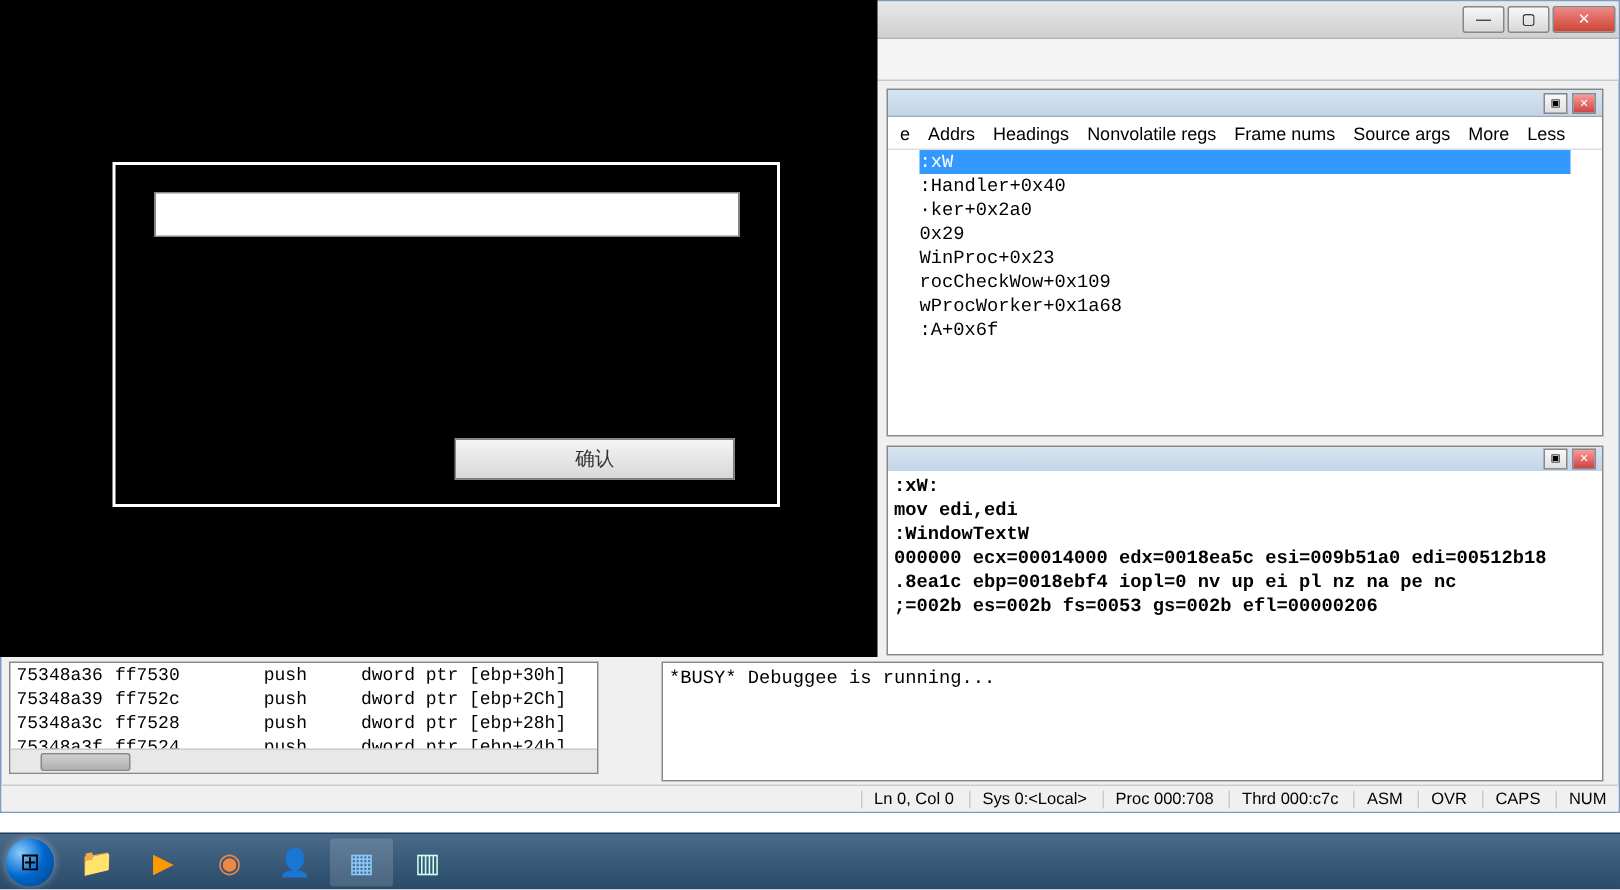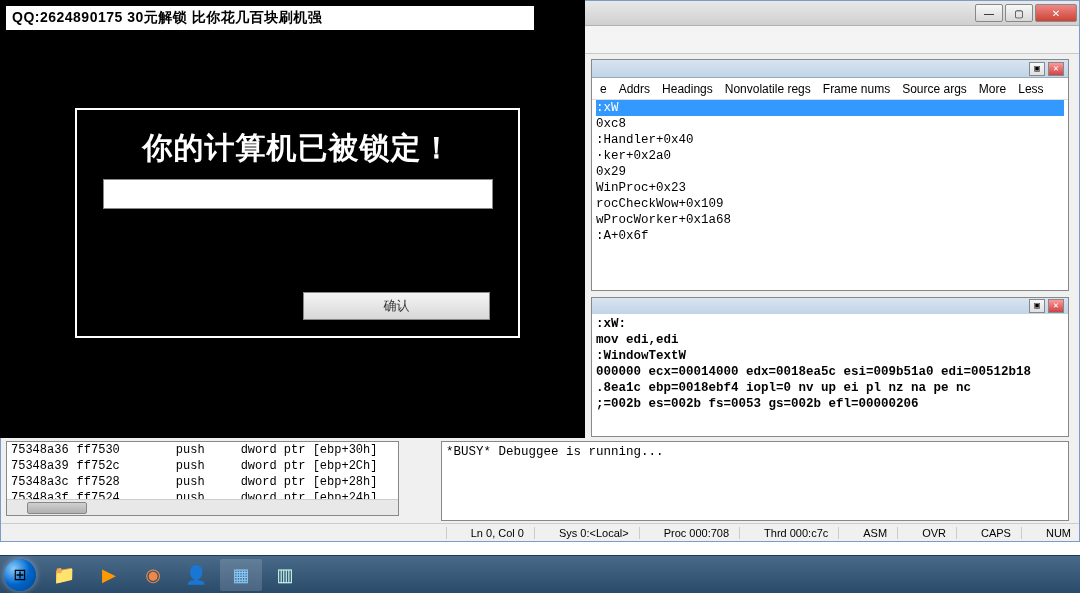--- a/index.html
+++ b/index.html
@@ -14,36 +14,36 @@
 .win-btn.min { background: linear-gradient(#f8f8f8,#d8d8d8); }
 .win-btn.max { background: linear-gradient(#f8f8f8,#d8d8d8); }
 .win-btn.close { background: linear-gradient(#e88,#c43); color:#fff; width: 42px; }
 .debugger-toolbar { height: 28px; background: #f4f4f4; border-bottom: 1px solid #c8c8c8; }
 
 
 .panel-top { position: absolute; top: 58px; left: 590px; right: 10px; height: 232px; background: #fff; border: 1px solid #888; }
 .panel-top-titlebar { height: 18px; background: linear-gradient(#d8e4f0,#c0d4e8); border-bottom: 1px solid #9ab; display:flex; justify-content:flex-end; align-items:center; padding:0 4px; gap:3px;}
 .small-btn { width:16px; height:14px; border:1px solid #888; background:linear-gradient(#f8f8f8,#e0e0e0); font-size:9px; display:flex; align-items:center; justify-content:center;}
 .panel-top-menu { height: 22px; background: #fff; border-bottom: 1px solid #ddd; display:flex; align-items:center; gap: 12px; padding: 0 8px; font-size: 12px; }
-.panel-top-list { overflow-y:auto; height: 190px; font-size: 12.5px; line-height: 16px; padding: 0 4px; }
+.panel-top-list { overflow-y:auto; height: 190px; font-size: 12.5px; line-height: 16px; padding: 0 21px; }
 .panel-top-list .sel { background: #3399ff; color: #fff; }
 
 .panel-mid { position: absolute; top: 296px; left: 590px; right: 10px; height: 140px; background:#fff; border:1px solid #888; font-size:12.5px; line-height:16px; }
 .panel-mid-titlebar { height: 16px; background: linear-gradient(#d8e4f0,#c0d4e8); display:flex; justify-content:flex-end; align-items:center; padding:0 4px; gap:3px;}
 .panel-mid .body { padding: 2px 4px; font-weight: bold; }
 
 .panel-bottom-left { position: absolute; top: 440px; left: 5px; width: 393px; height: 75px; background:#fff; border:1px solid #888; font-size:12px; line-height:16px; overflow:hidden; }
 .panel-bottom-left .row { display:flex; gap:8px; padding: 0 4px; white-space: nowrap;}
 .scroll-h { position:absolute; bottom:0; left:0; right:0; height:16px; background:#e8e8e8; border-top:1px solid #ccc; display:flex; align-items:center;}
 .scroll-thumb { height:12px; background:linear-gradient(#d0d0d0,#b0b0b0); border:1px solid #888; border-radius:2px; margin-left:20px; width:60px;}
 
 .panel-bottom-right { position: absolute; top: 440px; left: 440px; right: 10px; height: 80px; background:#fff; border:1px solid #888; font-size:12.5px; line-height:16px; padding:2px 4px;}
 
 .statusbar { position:absolute; bottom:0; left:0; right:0; height:18px; background:#f0f0f0; border-top:1px solid #ccc; display:flex; justify-content:flex-end; align-items:center; font-size:11px; gap:10px; padding: 0 8px;}
-.statusbar span { border-left: 1px solid #ccc; padding-left: 24px;}
+.statusbar span { border-left: 1px solid #ccc; padding-left: 8px;}
 
 
 .lockscreen { position:absolute; top:0; left:0; width:585px; height:438px; background:#000; }
 .lock-topbar { position:absolute; top:5px; left:5px; width:530px; height:26px; background:#fff; border:1px solid #000; display:flex; align-items:center; padding:0 6px; font-size:14px; font-weight:bold; letter-spacing:0.5px;}
 .lock-dialog { position:absolute; top:108px; left:75px; width:445px; height:230px; border:2px solid #fff; padding: 18px 20px 14px 20px; color:#fff; text-align:center; }
 .lock-title { font-size: 30px; font-weight: bold; letter-spacing: 1px; margin-bottom: 10px;}
 .lock-sub { font-size: 15px; margin-bottom: 14px; }
 .lock-input { width: 390px; height: 30px; background:#fff; border:1px solid #888; display:inline-block; }
 .lock-ok { position:absolute; bottom:16px; right:28px; width:187px; height:28px; background:linear-gradient(#f4f4f4,#d8d8d8); border:1px solid #888; font-size:13px; display:flex; align-items:center; justify-content:center; color:#333;}
 
@@ -83,21 +83,20 @@
       <span class="menu-item">Addrs</span>
       <span class="menu-item">Headings</span>
       <span class="menu-item">Nonvolatile regs</span>
       <span class="menu-item">Frame nums</span>
       <span class="menu-item">Source args</span>
       <span class="menu-item">More</span>
       <span class="menu-item">Less</span>
     </div>
     <div class="panel-top-list">
       <div class="sel">:xW</div>
-      <div>0xc8</div>
       <div>:Handler+0x40</div>
       <div>·ker+0x2a0</div>
       <div>0x29</div>
       <div>WinProc+0x23</div>
       <div>rocCheckWow+0x109</div>
       <div>wProcWorker+0x1a68</div>
       <div>:A+0x6f</div>
     </div>
   </div>
 
@@ -167,25 +166,21 @@
     <span>Proc 000:708</span>
     <span>Thrd 000:c7c</span>
     <span>ASM</span>
     <span>OVR</span>
     <span>CAPS</span>
     <span>NUM</span>
   </div>
 </div>
 
 <div class="lockscreen">
-  <div class="lock-topbar">
-    <span>QQ:2624890175  30元解锁 比你花几百块刷机强</span>
-  </div>
   <div class="lock-dialog">
-    <div class="lock-title">你的计算机已被锁定！</div>
     <input type="text" class="lock-input" style="">
     <div class="lock-ok">确认</div>
   </div>
 </div>
 
 <div class="taskbar">
   <div class="start-orb">
     <div class="orb">⊞</div>
   </div>
   <div class="task-icons">

